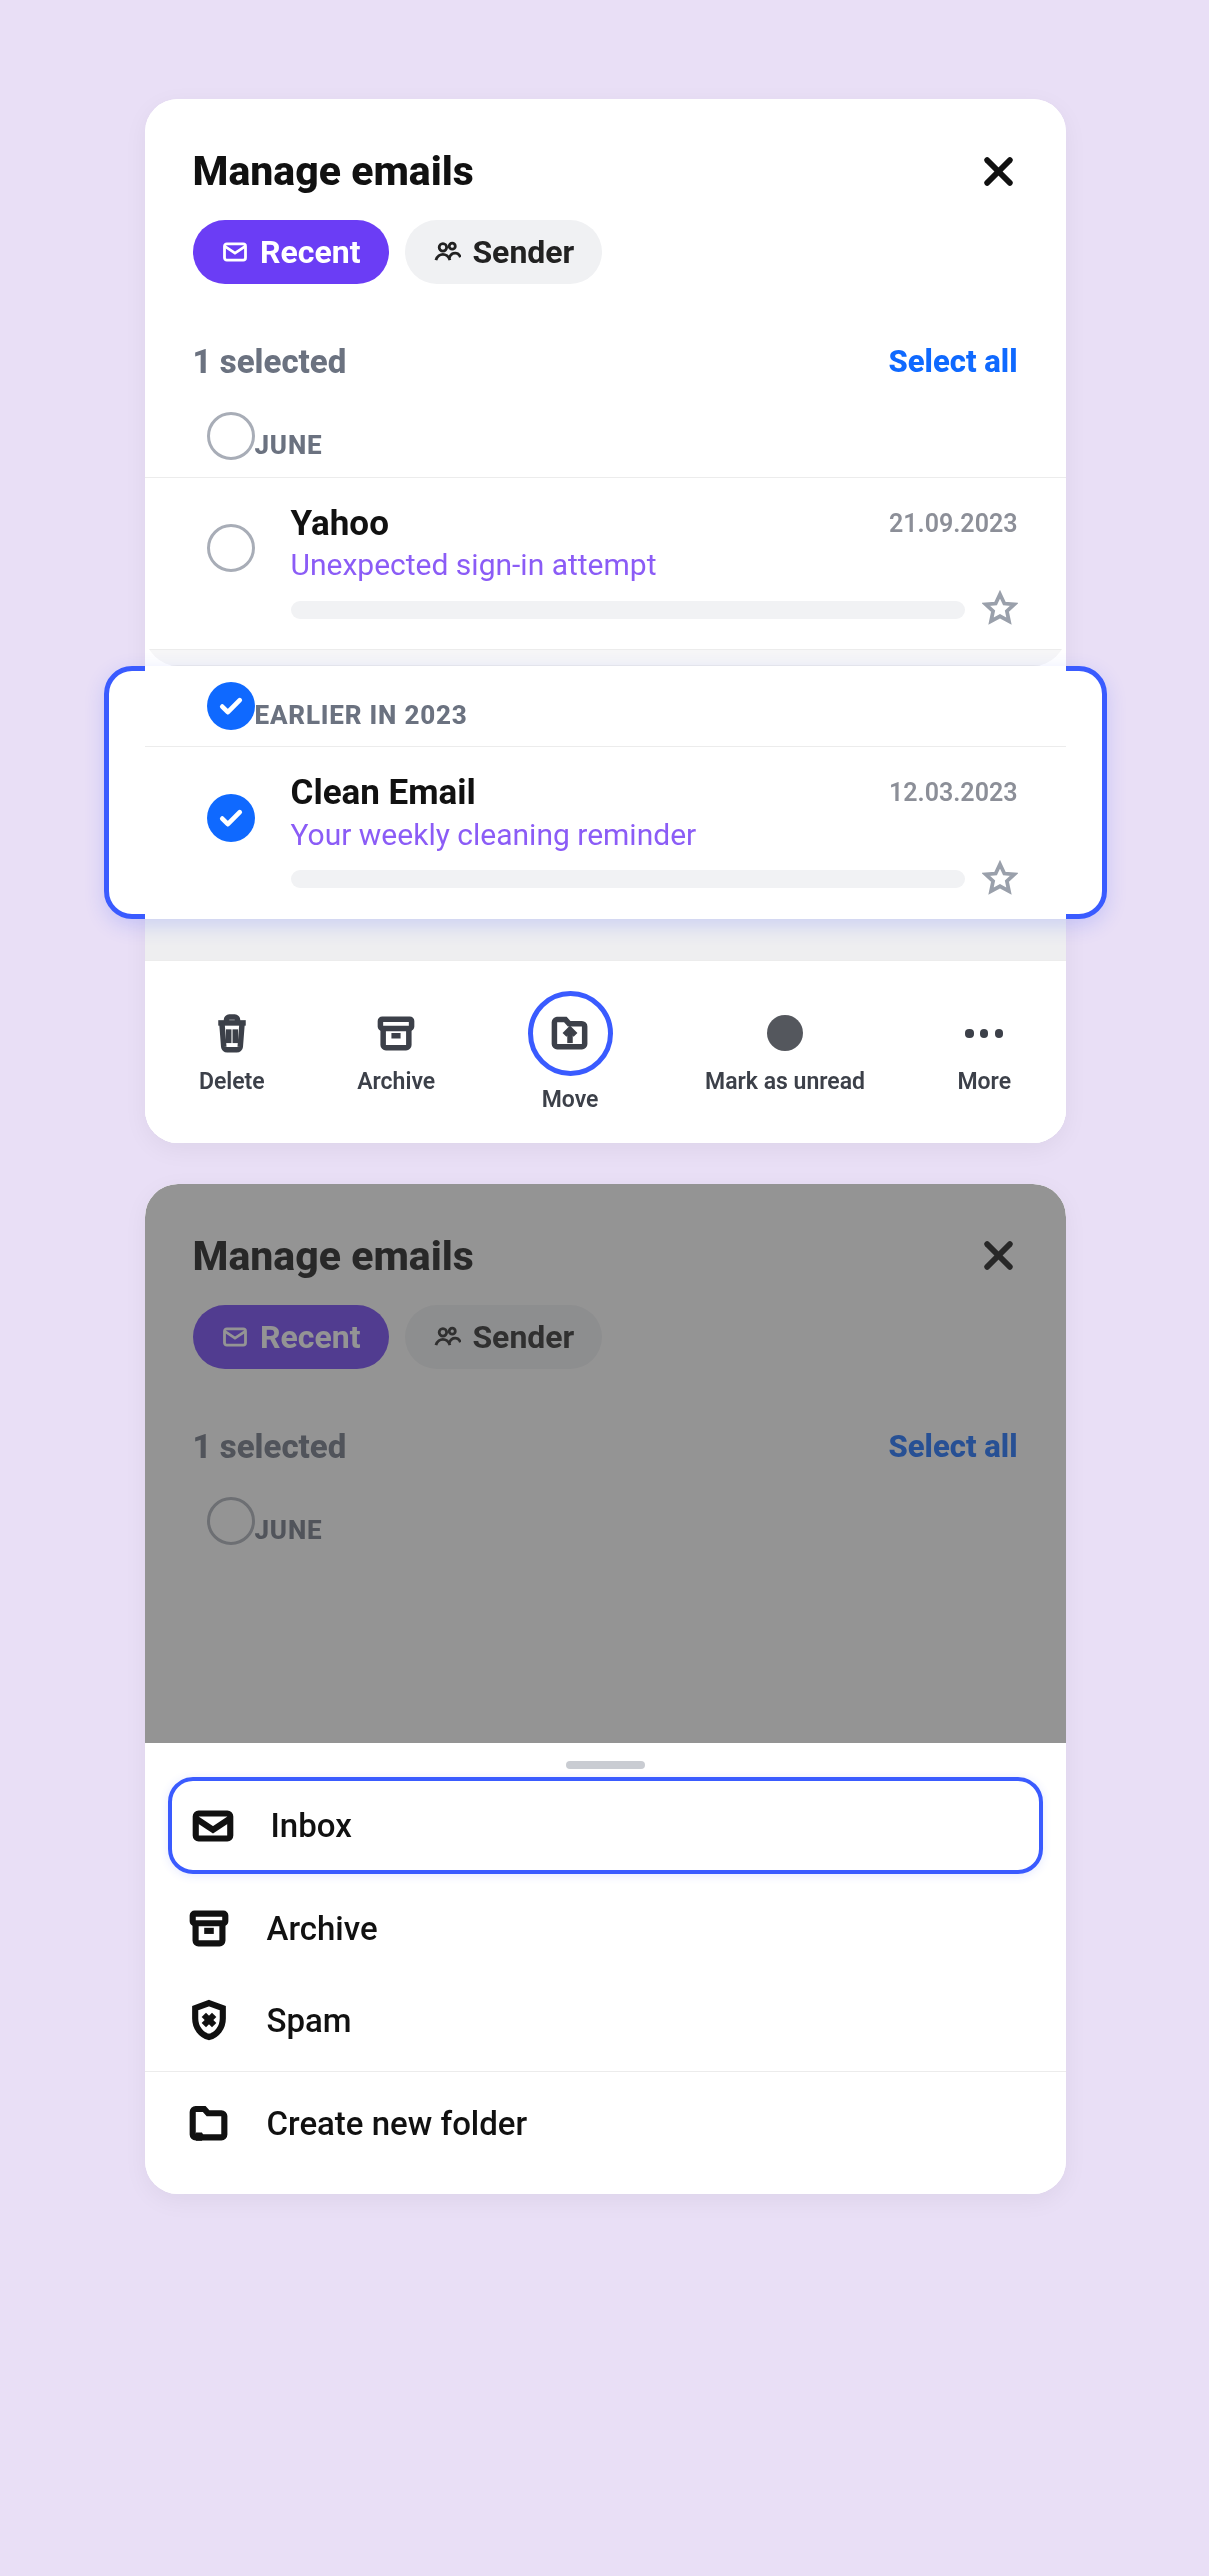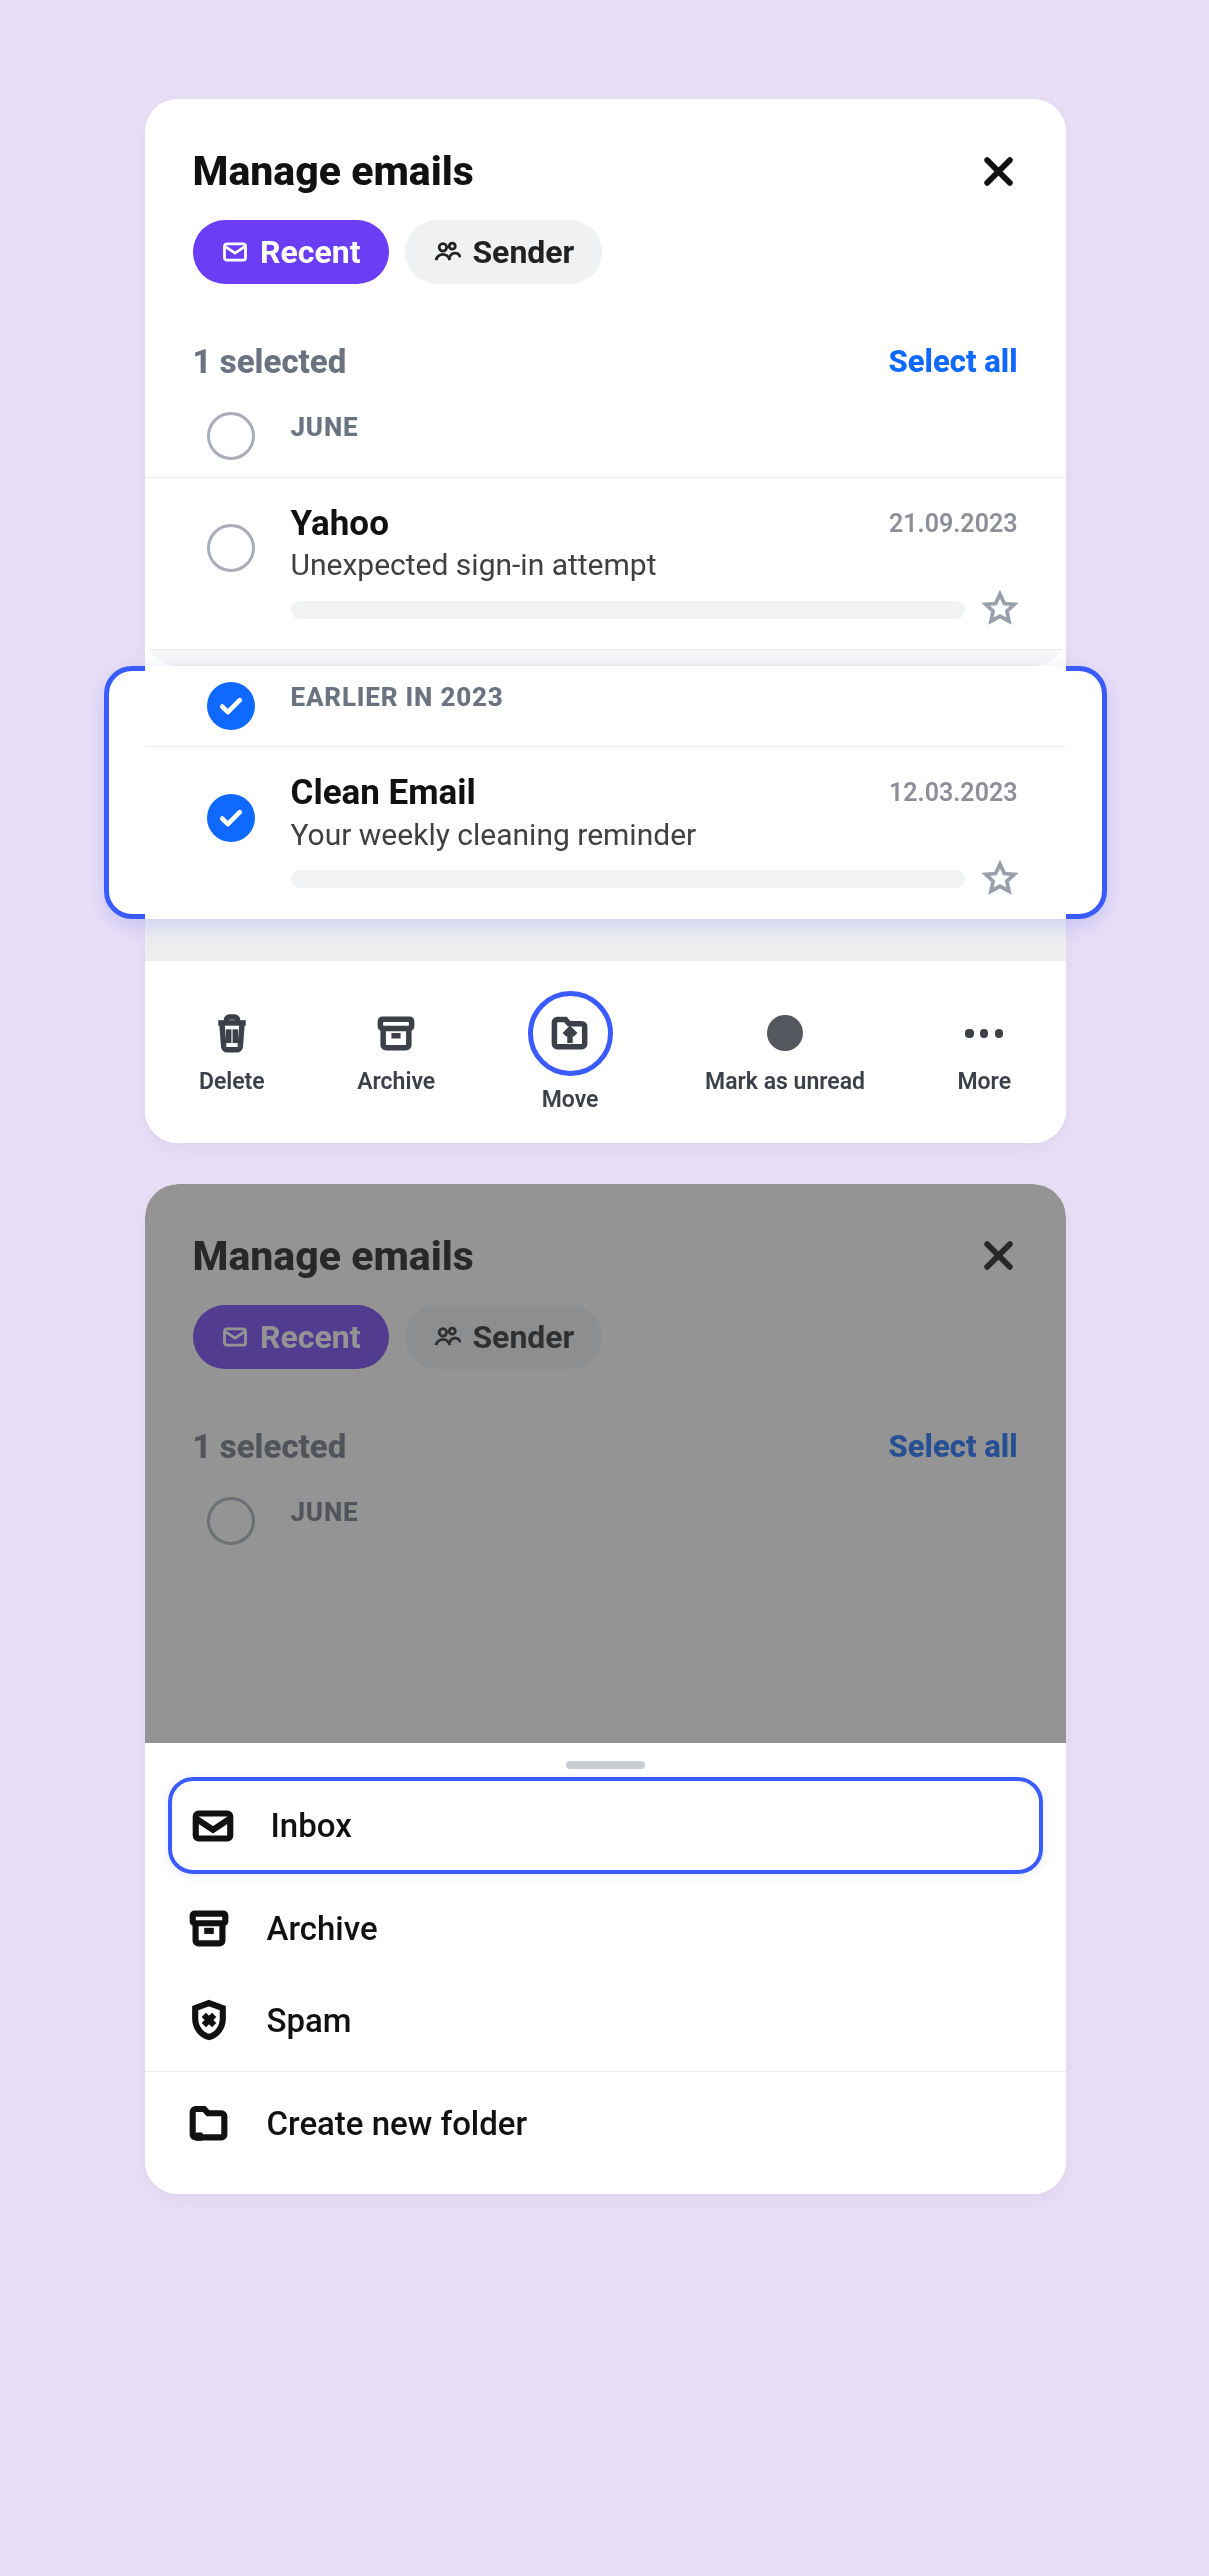--- a/index.html
+++ b/index.html
@@ -41,21 +41,21 @@
   .pill-inactive { background:#f0f1f3; color:#222; }
   .pill svg { width:28px; height:28px; }
   .select-row {
     padding: 33px 48px 15px 48px;
     display:flex; justify-content:space-between; align-items:center;
   }
   .sel-count { font-size:33px; font-weight:800; color:#6b7280; }
   .sel-all { font-size:31px; font-weight:800; color:#0f69ff; }
 
   .month-row {
-    display:flex; align-items:flex-start; gap:36px;
+    display:flex; align-items:flex-end; 
     padding: 16.4px 48px 16.4px 62px;
     border-bottom: 0.8px solid #ececec;
     background:#fff;
   }
   .month-label { font-size:26px; font-weight:800; color:#6b7280; letter-spacing:0.8px;}
   .check-circle {
     width:48px; height:48px; border-radius:50%;
     border:3.3px solid #a8adb7; flex:none;
   }
   .check-circle.checked {
@@ -66,21 +66,21 @@
 
   .mail-row {
     display:flex; align-items:flex-start; gap:36px;
     padding: 25px 48px 20px 62px;
     background:#fff;
   }
   .mail-body { flex:1; }
   .mail-top { display:flex; justify-content:space-between; align-items:center; }
   .mail-sender { font-size:35px; font-weight:700; color:#111; }
   .mail-date { font-size:25px; font-weight:600; color:#8c8f98; }
-  .mail-subj { font-size:30px; color:#404040; margin-top:3.3px;}
+  .mail-subj { font-size:30px; color:#8b5cf6; margin-top:3.3px;}
   .mail-footer { display:flex; align-items:center; gap:16.4px; margin-top:8.2px;}
   .mail-bar { flex:1; height:18px; border-radius:11.5px; background:#f1f2f4; }
   .star-outline svg { width:36px; height:36px; stroke:#9aa0ab; fill:none; stroke-width:2.5; }
 
   .gap-sep { height:16.4px; background:#f6f6f7; border-top:0.8px solid #ececec; border-bottom:0.8px solid #ececec;}
   
 
   .toolbar {
     border-top:0.8px solid #ececec;
     background:#fff;

